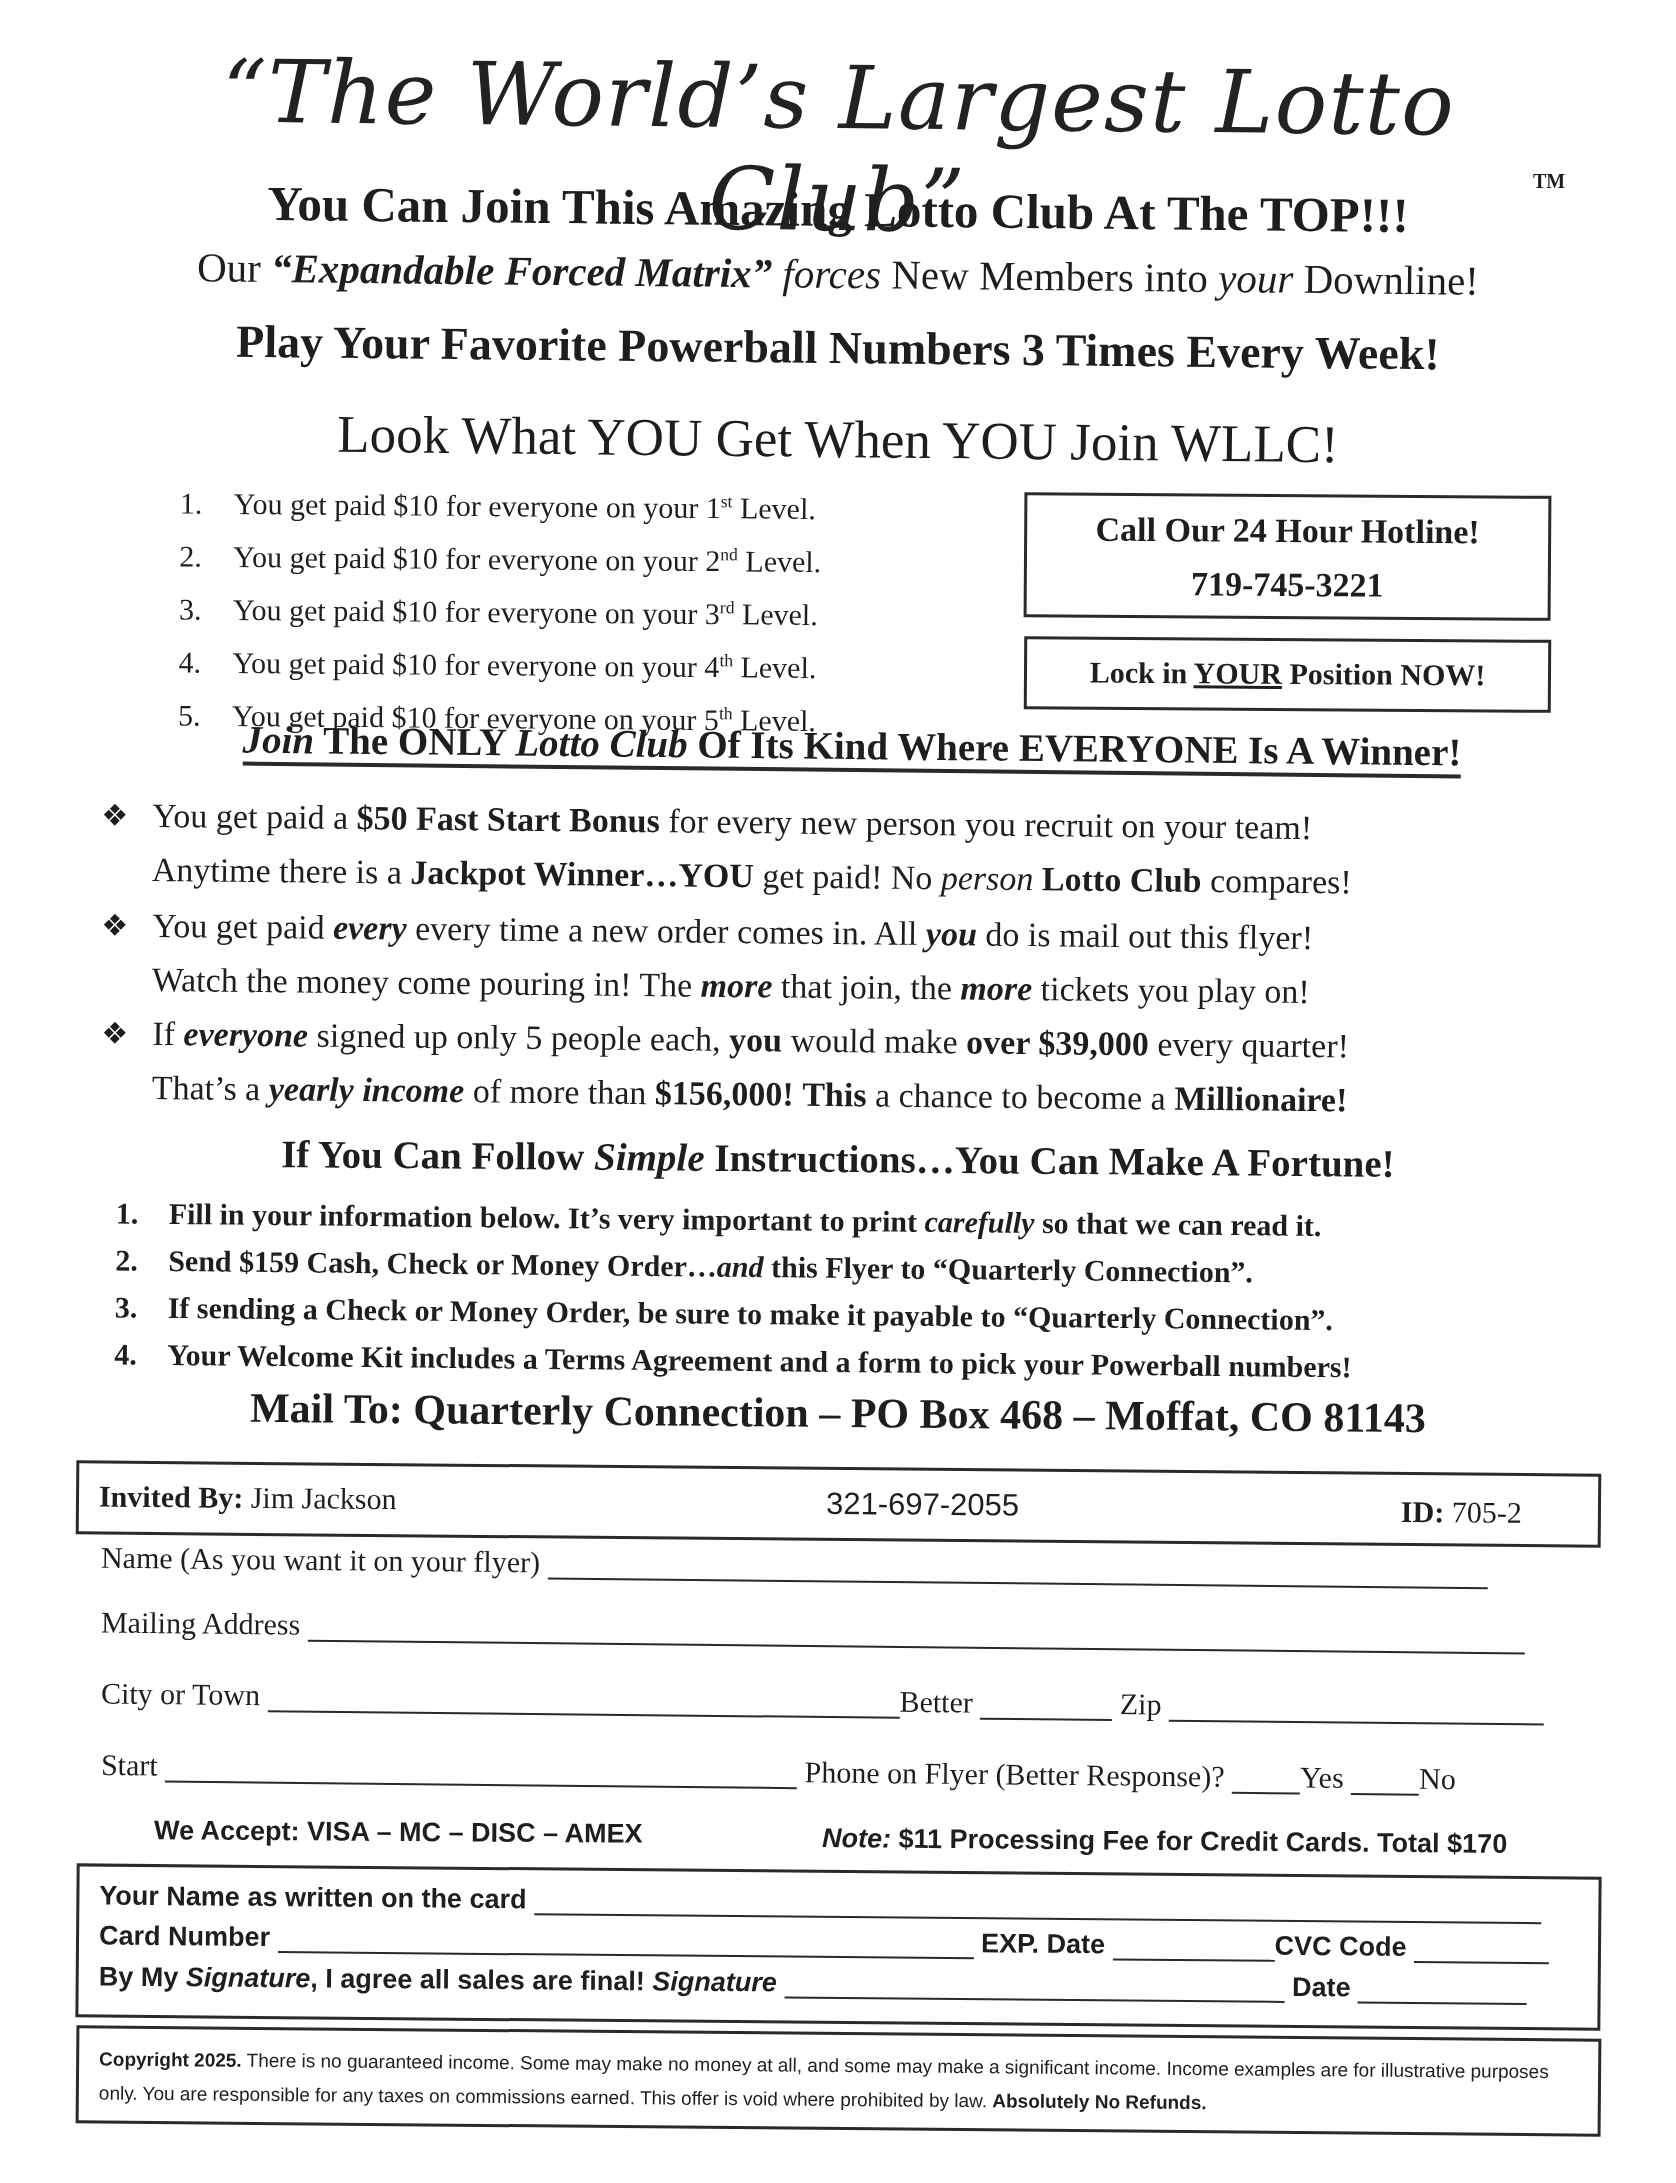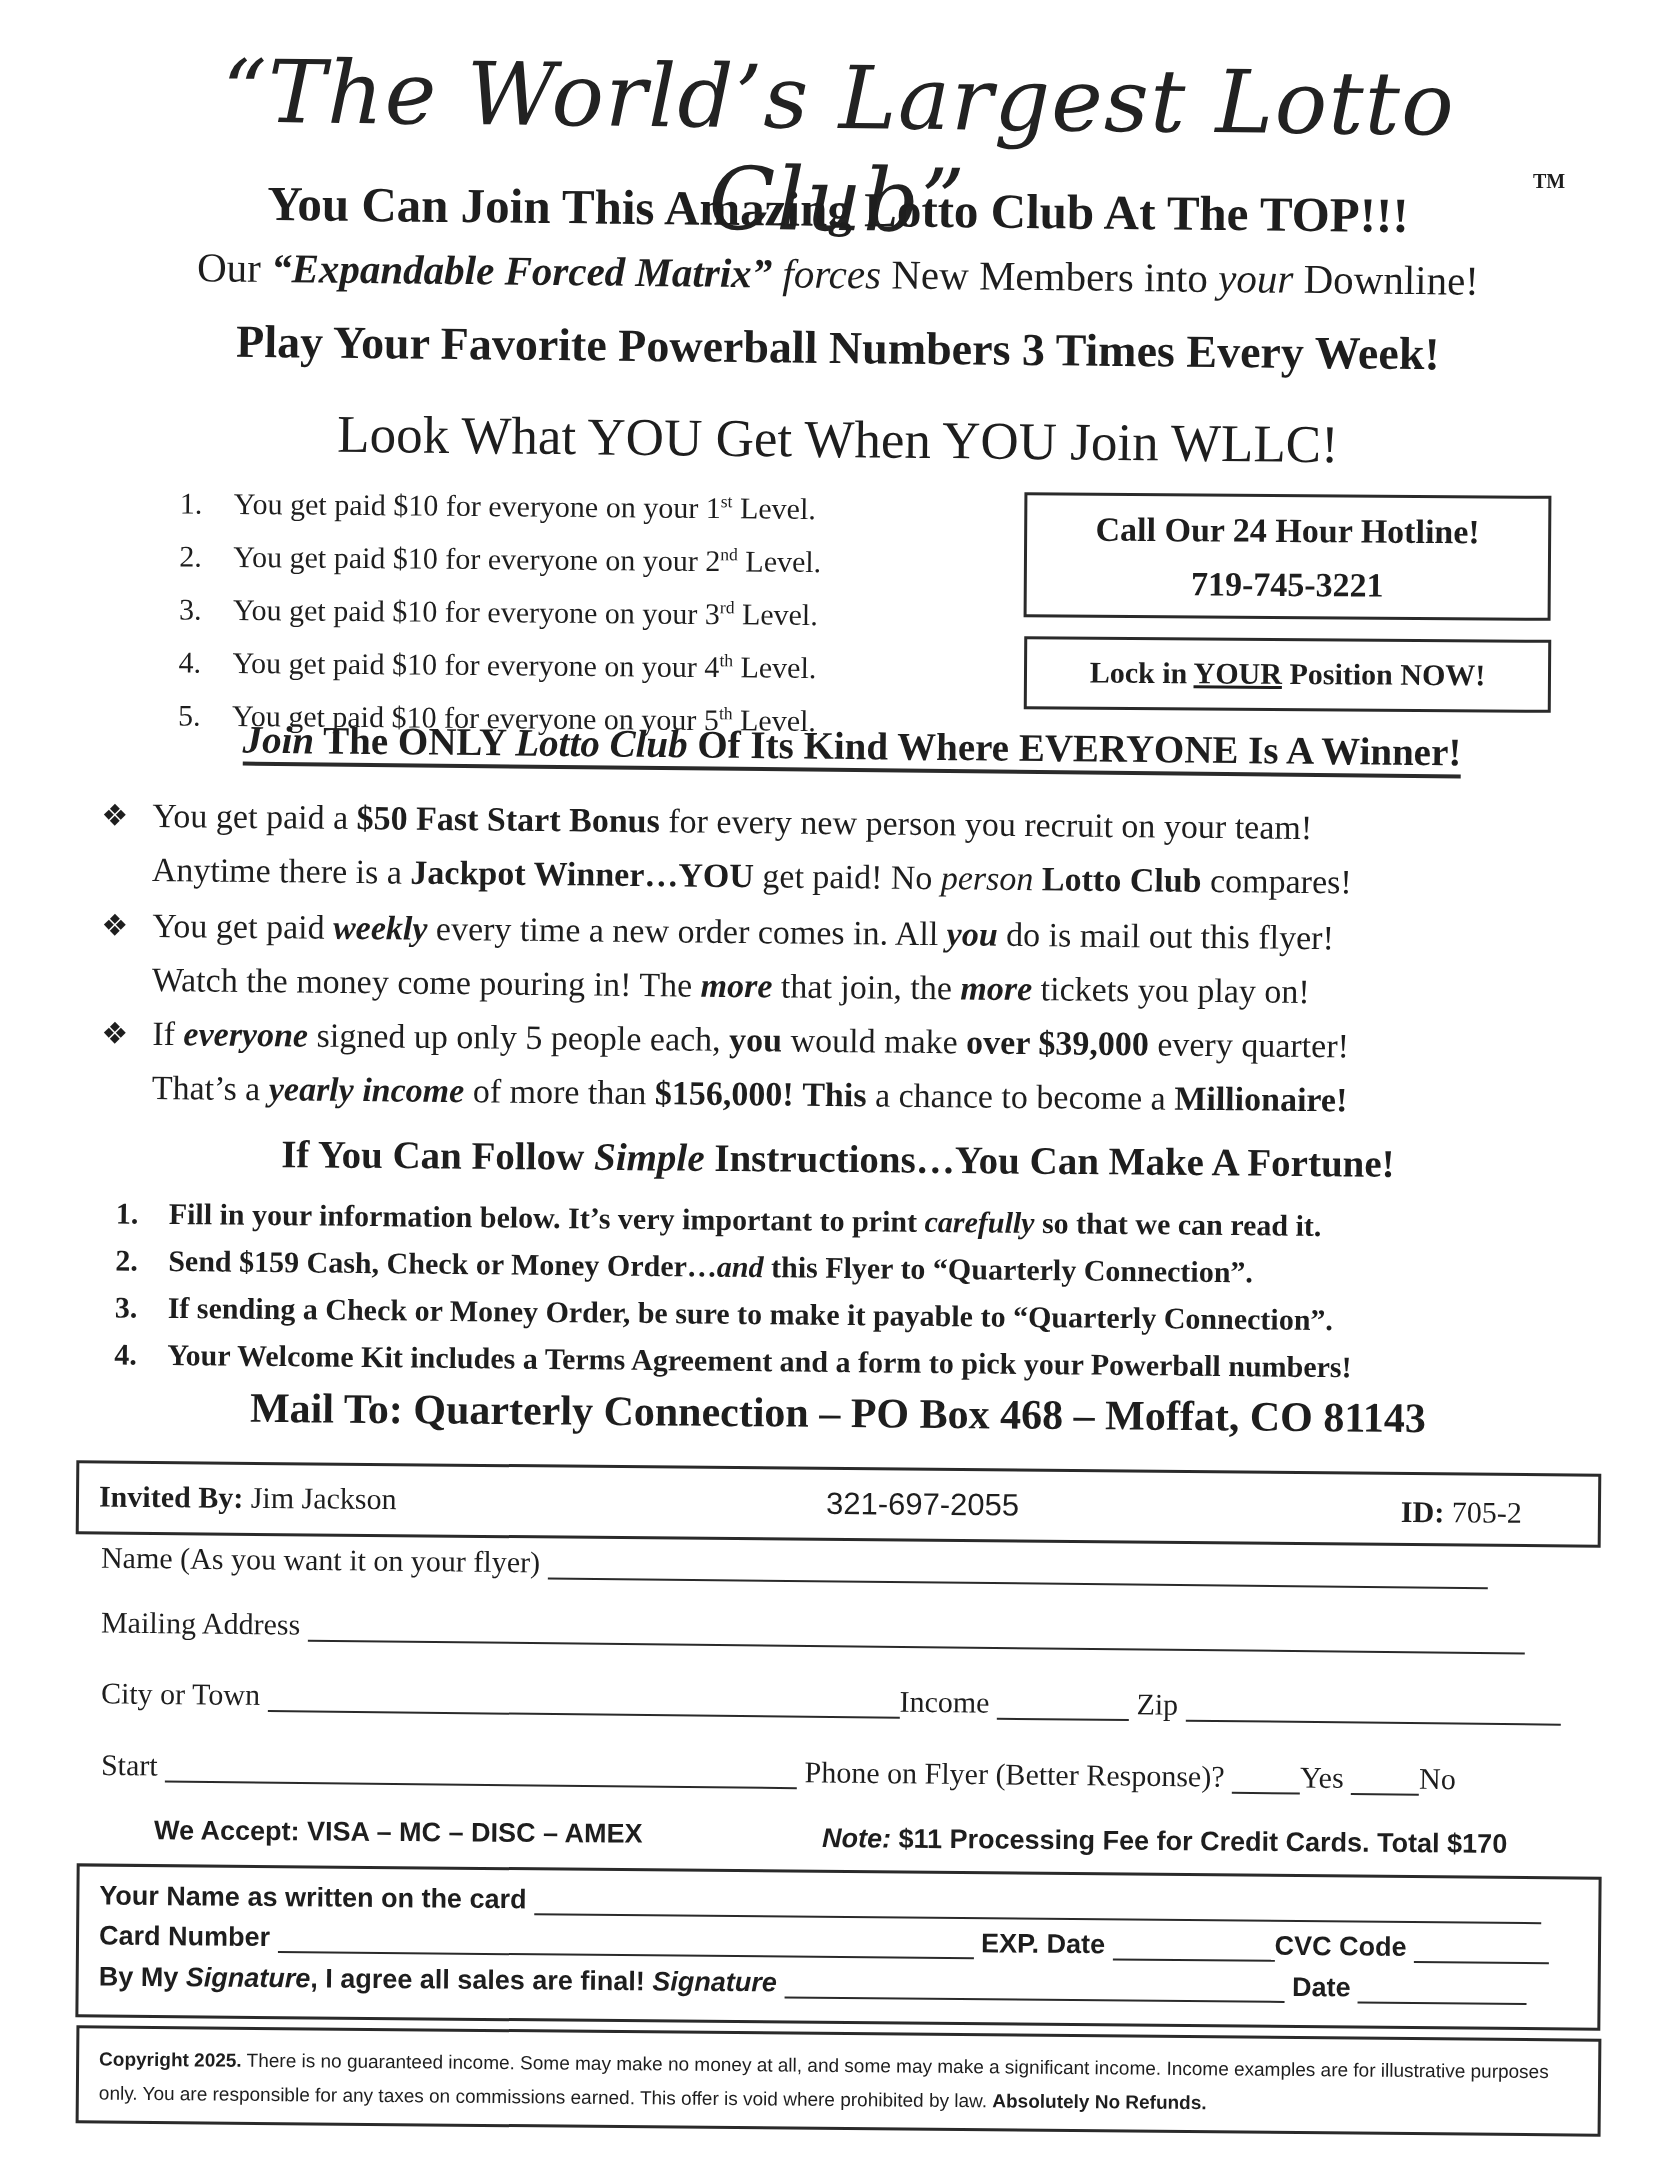--- a/index.html
+++ b/index.html
@@ -98,21 +98,21 @@
 
 <div id="join-head" class="abs">
   <span class="wrap"><span class="i">Join</span><span> The ONLY </span><span class="i">Lotto Club</span><span> Of Its Kind Where EVERYONE Is A Winner!</span></span>
 </div>
 
 <div id="bullets1" class="abs bullets">
   <div class="row"><span class="dia">❖</span><span>You get paid a </span><b>$50 Fast Start Bonus</b><span> for every new person you recruit on your team!</span></div>
   <div class="row"><span>Anytime there is a </span><b>Jackpot Winner…YOU</b><span> get paid!  No </span><i>person</i><span> </span><b>Lotto Club</b><span> compares!</span></div>
 </div>
 <div id="bullets2" class="abs bullets">
-  <div class="row"><span class="dia">❖</span><span>You get paid </span><b><i>weekly</i></b><span> every time a new order comes in.  All </span><b><i>you</i></b><span> do is mail out this flyer!</span></div>
+  <div class="row"><span class="dia">❖</span><span>You get paid </span><b><i>every</i></b><span> every time a new order comes in.  All </span><b><i>you</i></b><span> do is mail out this flyer!</span></div>
   <div class="row"><span>Watch the money come pouring in!  The </span><b><i>more</i></b><span> that join, the </span><b><i>more</i></b><span> tickets you play on!</span></div>
 </div>
 <div id="bullets3" class="abs bullets">
   <div class="row"><span class="dia">❖</span><span>If </span><b><i>everyone</i></b><span> signed up only 5 people each, </span><b>you</b><span> would make </span><b>over $39,000</b><span> every quarter!</span></div>
   <div class="row"><span>That’s a </span><b><i>yearly income</i></b><span> of more than </span><b>$156,000!</b><span>  </span><b>This</b><span> a chance to become a </span><b>Millionaire!</b></div>
 </div>
 
 <div id="instr-head" class="abs">
   <span>If You Can Follow </span><i>Simple</i><span> Instructions…You Can Make A Fortune!</span>
 </div>
@@ -133,21 +133,21 @@
 <div id="f-name" class="field">
   <span>Name (As you want it on your flyer)</span>
   <span class="line" style="width:940px"></span>
 </div>
 <div id="f-addr" class="field">
   <span>Mailing Address</span>
   <span class="line" style="width:1217px"></span>
 </div>
 <div id="f-city" class="field">
   <span>City or Town</span>
-  <span class="line" style="width:632px"></span><span>Income</span>
+  <span class="line" style="width:632px"></span><span>Better</span>
   <span class="line" style="width:132px"></span>
   <span>Zip</span>
   <span class="line" style="width:375px"></span>
 </div>
 <div id="f-phone" class="field">
   <span>Start</span>
   <span class="line" style="width:632px"></span>
   <span>Phone on Flyer (Better Response)?</span>
   <span class="line" style="width:68px"></span><span>Yes</span>
   <span class="line" style="width:68px"></span><span>No</span>

